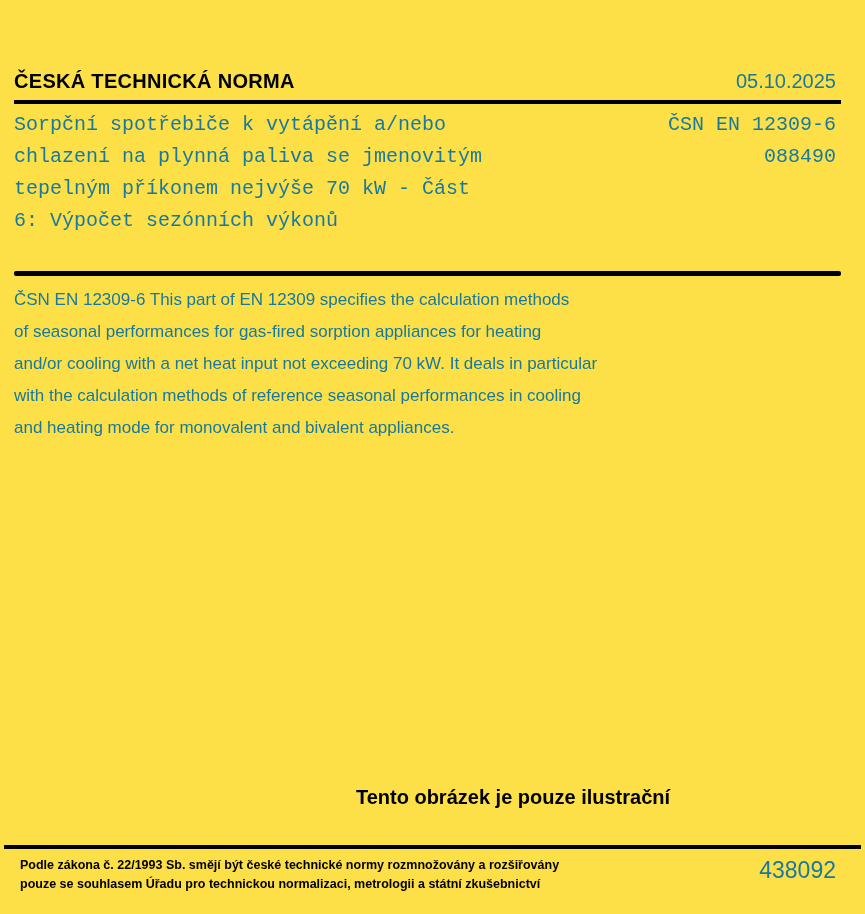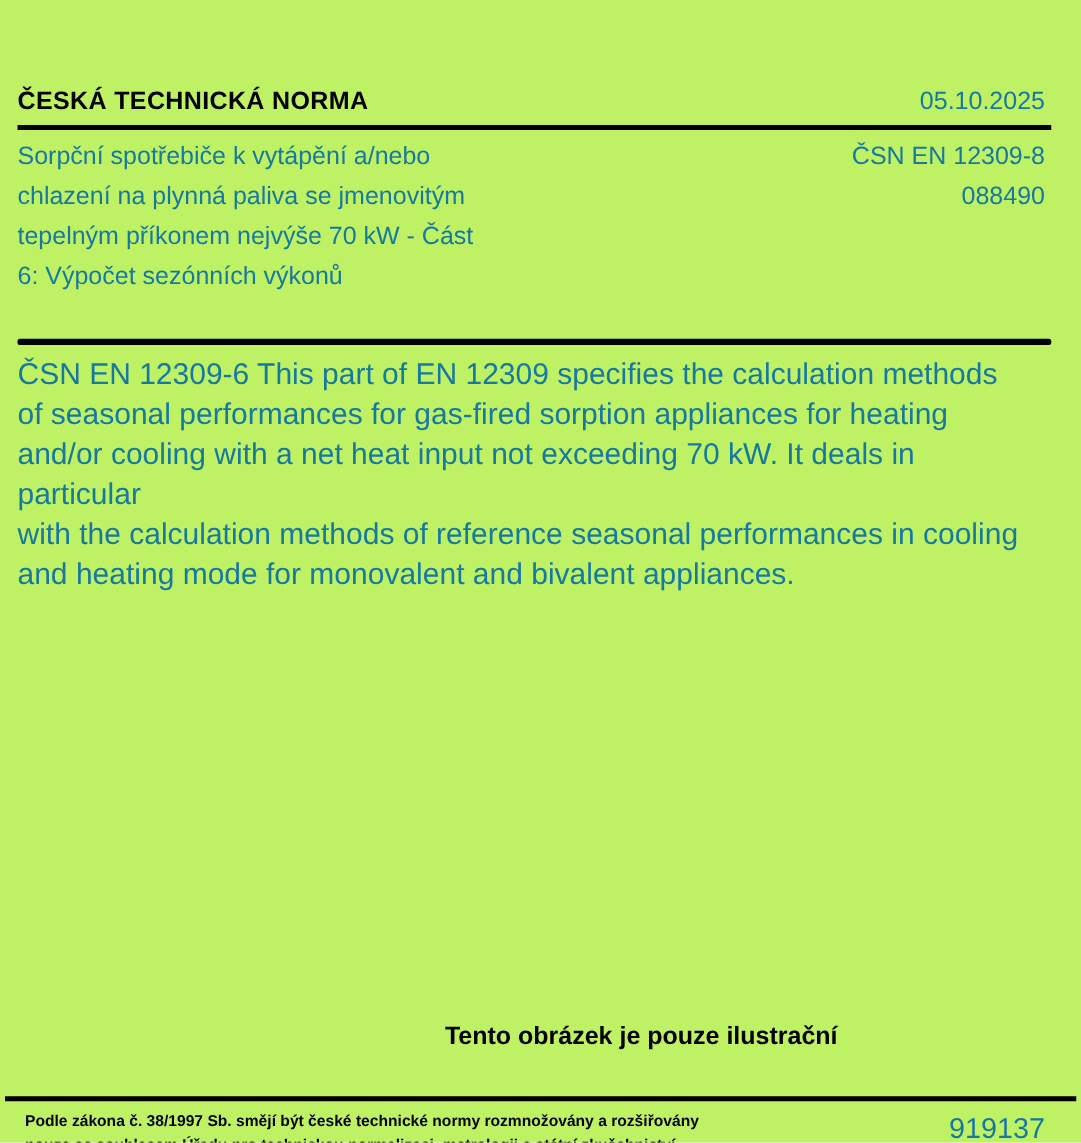--- a/index.html
+++ b/index.html
@@ -8,21 +8,21 @@
     width: 865px;
     height: 914px;
     font-family: "Liberation Sans", "DejaVu Sans", sans-serif;
     color: #000;
     overflow: hidden;
   }
   .page {
     width: 865px;
     height: 914px;
     padding: 68px 29px 0 14px;
-    background: #bef264;
+    background: #fde047;
   }
   .teal { color: #1778a0; }
 
   
   .header-row {
     display: flex;
     justify-content: space-between;
     align-items: baseline;
   }
   .header-title {
@@ -42,28 +42,29 @@
   .rule-mid    { height: 5px; margin-top: 34px; margin-right: -5px; border-radius: 2px; }
   .rule-footer { height: 4px; margin-top: 35px; margin-left: -10px; margin-right: -25px; }
 
   
   .title-row {
     display: flex;
     justify-content: space-between;
     margin-top: 5px;
     font-size: 20px;
     line-height: 32px;
+    font-family: Liberation Mono, monospace;
   }
   .std-title { white-space: pre-line; }
   .std-codes { text-align: right; white-space: nowrap; }
 
   
   .abstract {
     margin-top: 8px;
-    font-size: 24px;
+    font-size: 17px;
     line-height: 32px;
     white-space: pre-line;
   }
 
   
   .illustration-note {
     margin-top: 340px;
     font-size: 20px;
     font-weight: bold;
     line-height: 26px;
@@ -102,36 +103,36 @@
   </div>
 
   <div class="rule rule-header"></div>
 
   <div class="title-row teal">
     <div class="std-title">Sorpční spotřebiče k vytápění a/nebo
 chlazení na plynná paliva se jmenovitým
 tepelným příkonem nejvýše 70 kW - Část
 6: Výpočet sezónních výkonů</div>
     <div class="std-codes">
-      <div>ČSN EN 12309-8</div>
+      <div>ČSN EN 12309-6</div>
       <div>088490</div>
     </div>
   </div>
 
   <div class="rule rule-mid"></div>
 
   <div class="abstract teal">ČSN EN 12309-6 This part of EN 12309 specifies the calculation methods
 of seasonal performances for gas-fired sorption appliances for heating
 and/or cooling with a net heat input not exceeding 70 kW. It deals in particular
 with the calculation methods of reference seasonal performances in cooling
 and heating mode for monovalent and bivalent appliances.</div>
 
   <div class="illustration-note">Tento obrázek je pouze ilustrační</div>
 
   <div class="rule rule-footer"></div>
 
   <div class="footer-row">
-    <div class="legal">Podle zákona č. 38/1997 Sb. smějí být české technické normy rozmnožovány a rozšiřovány
+    <div class="legal">Podle zákona č. 22/1993 Sb. smějí být české technické normy rozmnožovány a rozšiřovány
 pouze se souhlasem Úřadu pro technickou normalizaci, metrologii a státní zkušebnictví</div>
-    <div class="order-number teal">919137</div>
+    <div class="order-number teal">438092</div>
   </div>
 
 </div>
 
 </body></html>

